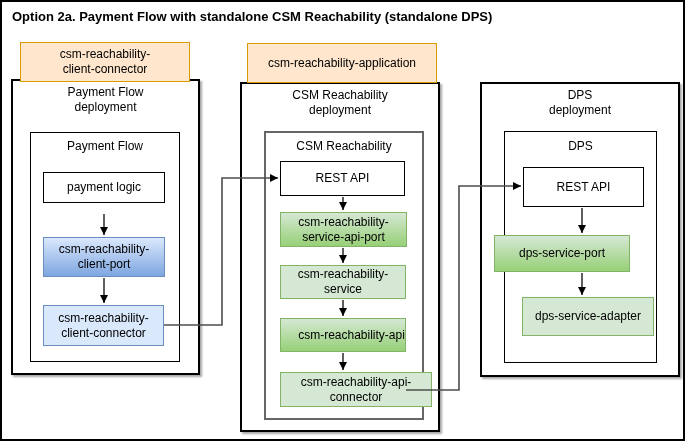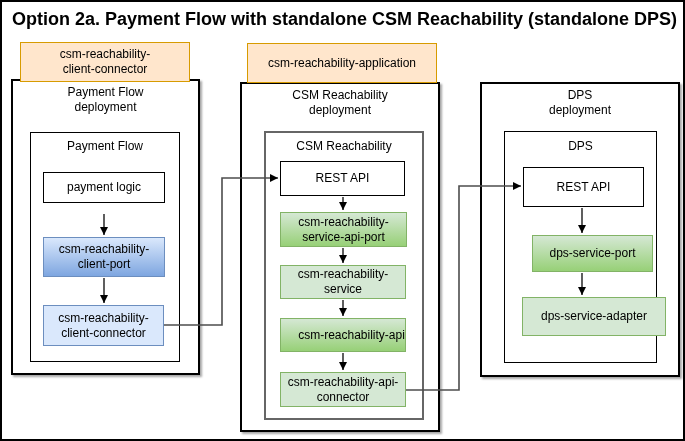--- a/index.html
+++ b/index.html
@@ -8,21 +8,21 @@
     width:685px;height:441px;
     box-sizing:border-box;
     border:2px solid #000;
     background:#ffffff;
     font-family:"Liberation Sans", sans-serif;
     color:#000;
     overflow:hidden;
   }
   .title{
     position:absolute;left:10px;top:7px;
-    font-size:18px;font-weight:bold;white-space:nowrap;
+    font-size:13px;font-weight:bold;white-space:nowrap;
   }
   .tag{
     position:absolute;z-index:3;
     background:#FFE6CC;border:1px solid #D79B00;
     display:flex;align-items:center;justify-content:center;
     text-align:center;font-size:12px;line-height:1.22;
     white-space:pre-line;box-sizing:border-box;
   }
   .container{
     position:absolute;z-index:1;
@@ -92,34 +92,34 @@
 
   <div class="inner gray" style="left:262px;top:129px;width:160px;height:289px;"></div>
   <div class="inner-title" style="left:262px;top:137px;width:160px;">CSM Reachability</div>
 
   <div class="node white" style="left:278px;top:159px;width:125px;height:35px;">REST API</div>
   <div class="node green-gradient" style="left:278px;top:210px;width:127px;height:35px;">csm-reachability-
 service-api-port</div>
   <div class="node green" style="left:278px;top:263px;width:126px;height:34px;">csm-reachability-
 service</div>
   <div class="node green-gradient" style="left:278px;top:316px;width:126px;height:34px;padding-left:17px;">csm-reachability-api</div>
-  <div class="node green" style="left:278px;top:370px;width:126px;height:35px;">csm-reachability-api-
+  <div class="node green" style="left:278px;top:370px;width:152px;height:35px;">csm-reachability-api-
 connector</div>
 
 
   <div class="container" style="left:478px;top:80px;width:200px;height:295px;"></div>
   <div class="container-title" style="left:478px;top:86px;width:200px;">DPS
 deployment</div>
 
   <div class="inner" style="left:502px;top:129px;width:153px;height:232px;"></div>
   <div class="inner-title" style="left:502px;top:137px;width:153px;">DPS</div>
 
   <div class="node white" style="left:521px;top:165px;width:121px;height:40px;">REST API</div>
-  <div class="node green-gradient" style="left:530px;top:233px;width:121px;height:37px;">dps-service-port</div>
-  <div class="node green" style="left:520px;top:295px;width:144px;height:39px;">dps-service-adapter</div>
+  <div class="node green-gradient" style="left:492px;top:233px;width:136px;height:37px;">dps-service-port</div>
+  <div class="node green" style="left:520px;top:295px;width:132px;height:39px;">dps-service-adapter</div>
 
   <svg class="overlay" width="685" height="441" viewBox="0 0 685 441">
     <defs>
       <marker id="ah" viewBox="0 0 10 10" refX="10" refY="5" markerWidth="9" markerHeight="8" markerUnits="userSpaceOnUse" orient="auto">
         <path d="M0 0 L10 5 L0 10 z" fill="#000"></path>
       </marker>
     </defs>
 
     <path d="M102 212 L102 233" stroke="#1a1a1a" stroke-width="1.4" fill="none" marker-end="url(#ah)"></path>
     <path d="M102 276 L102 301" stroke="#1a1a1a" stroke-width="1.4" fill="none" marker-end="url(#ah)"></path>

